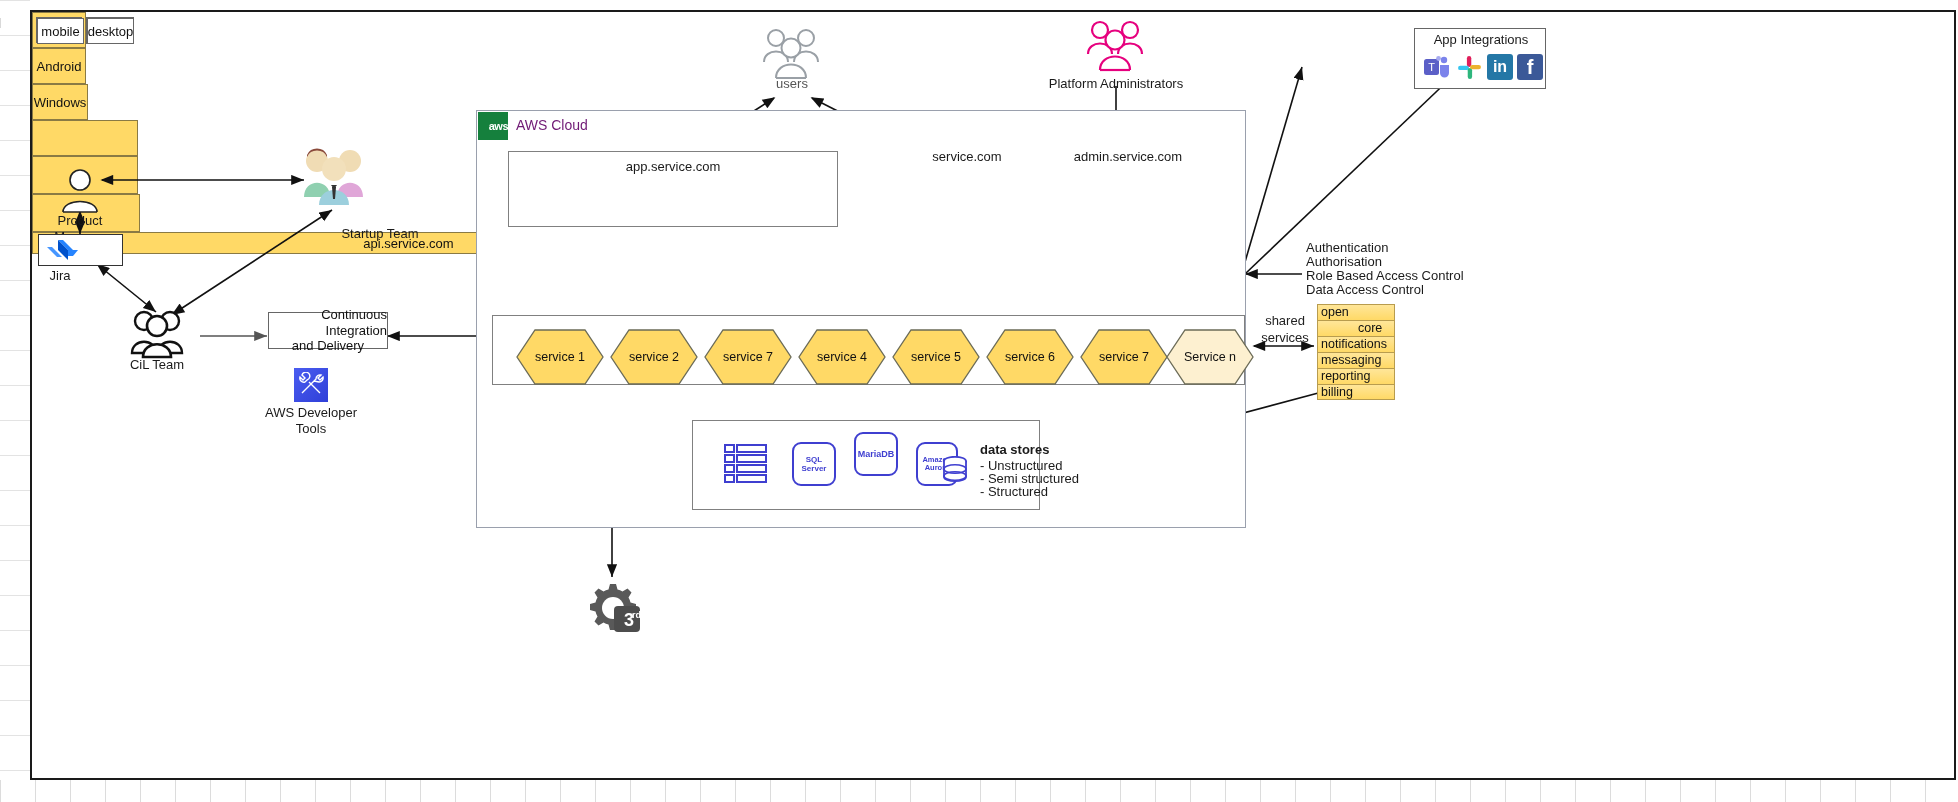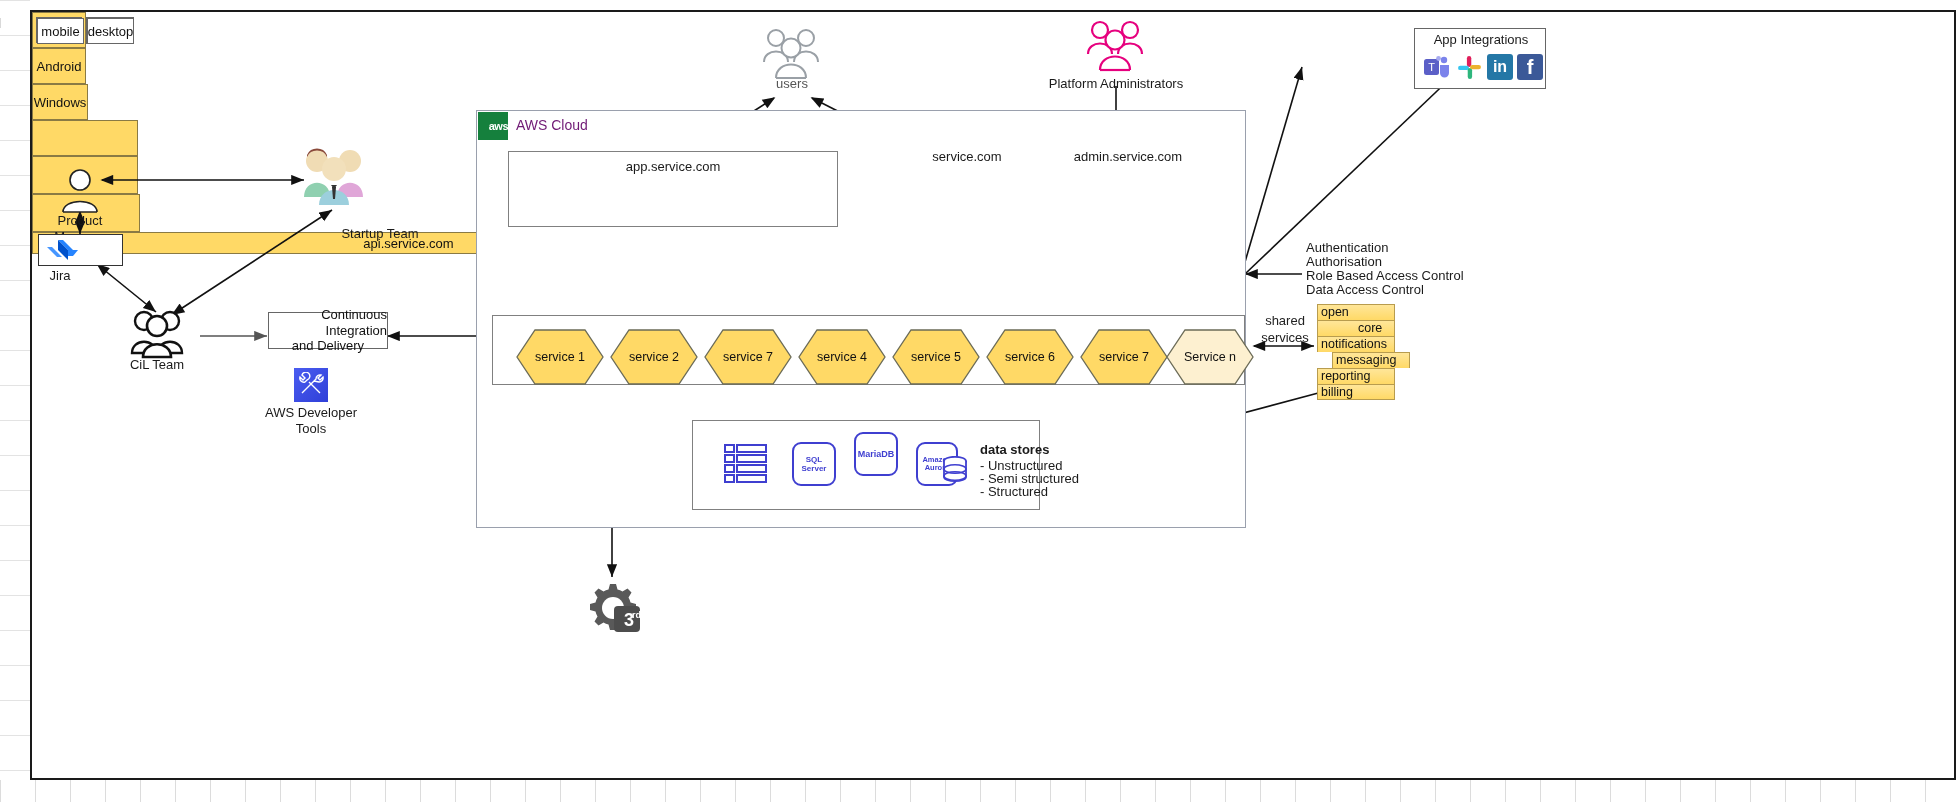--- a/index.html
+++ b/index.html
@@ -412,21 +412,21 @@
   <div class="lbl" style="left:1274px; top:270px; line-height:1.28;">Data Access Control</div>
 
   <div class="lbl ctr" style="left:1253px; top:301px; line-height:1.3; color:#222;">
     <span>shared</span><br>
     <span>services</span>
   </div>
   <div class="abs" style="left:1285px; top:292px; width:78px; height:96px;">
     <div class="ss-item" style="top:0;">open</div>
     <div class="ss-item" style="top:16px;padding-left:40px;">core</div>
     <div class="ss-item" style="top:32px;">notifications</div>
-    <div class="ss-item" style="top:48px;margin-left:15px;">messaging</div>
+    <div class="ss-item" style="top:48px;">messaging</div>
     <div class="ss-item" style="top:64px;">reporting</div>
     <div class="ss-item" style="top:80px; border-bottom:1px solid #b89c4e;">billing</div>
   </div>
 
   <div class="abs" style="left:552px; top:570px; width:60px; height:52px;">
     <svg width="60" height="52" viewBox="0 0 60 52">
       <g fill="#595959">
         <path d="M26,2 l6,0 l1.5,5.5 a17,17 0 0 1 5,2 l5-3 l4,4 l-3,5 a17,17 0 0 1 2,5 l5.5,1.5 l0,6 l-5.5,1.5 a17,17 0 0 1 -2,5 l3,5 l-4,4 l-5,-3 a17,17 0 0 1 -5,2 l-1.5,5.5 l-6,0 l-1.5,-5.5 a17,17 0 0 1 -5,-2 l-5,3 l-4,-4 l3,-5 a17,17 0 0 1 -2,-5 l-5.5,-1.5 l0,-6 l5.5,-1.5 a17,17 0 0 1 2,-5 l-3,-5 l4,-4 l5,3 a17,17 0 0 1 5,-2 z"></path>
         <circle cx="29" cy="26" r="11" fill="#fff"></circle>
       </g>

